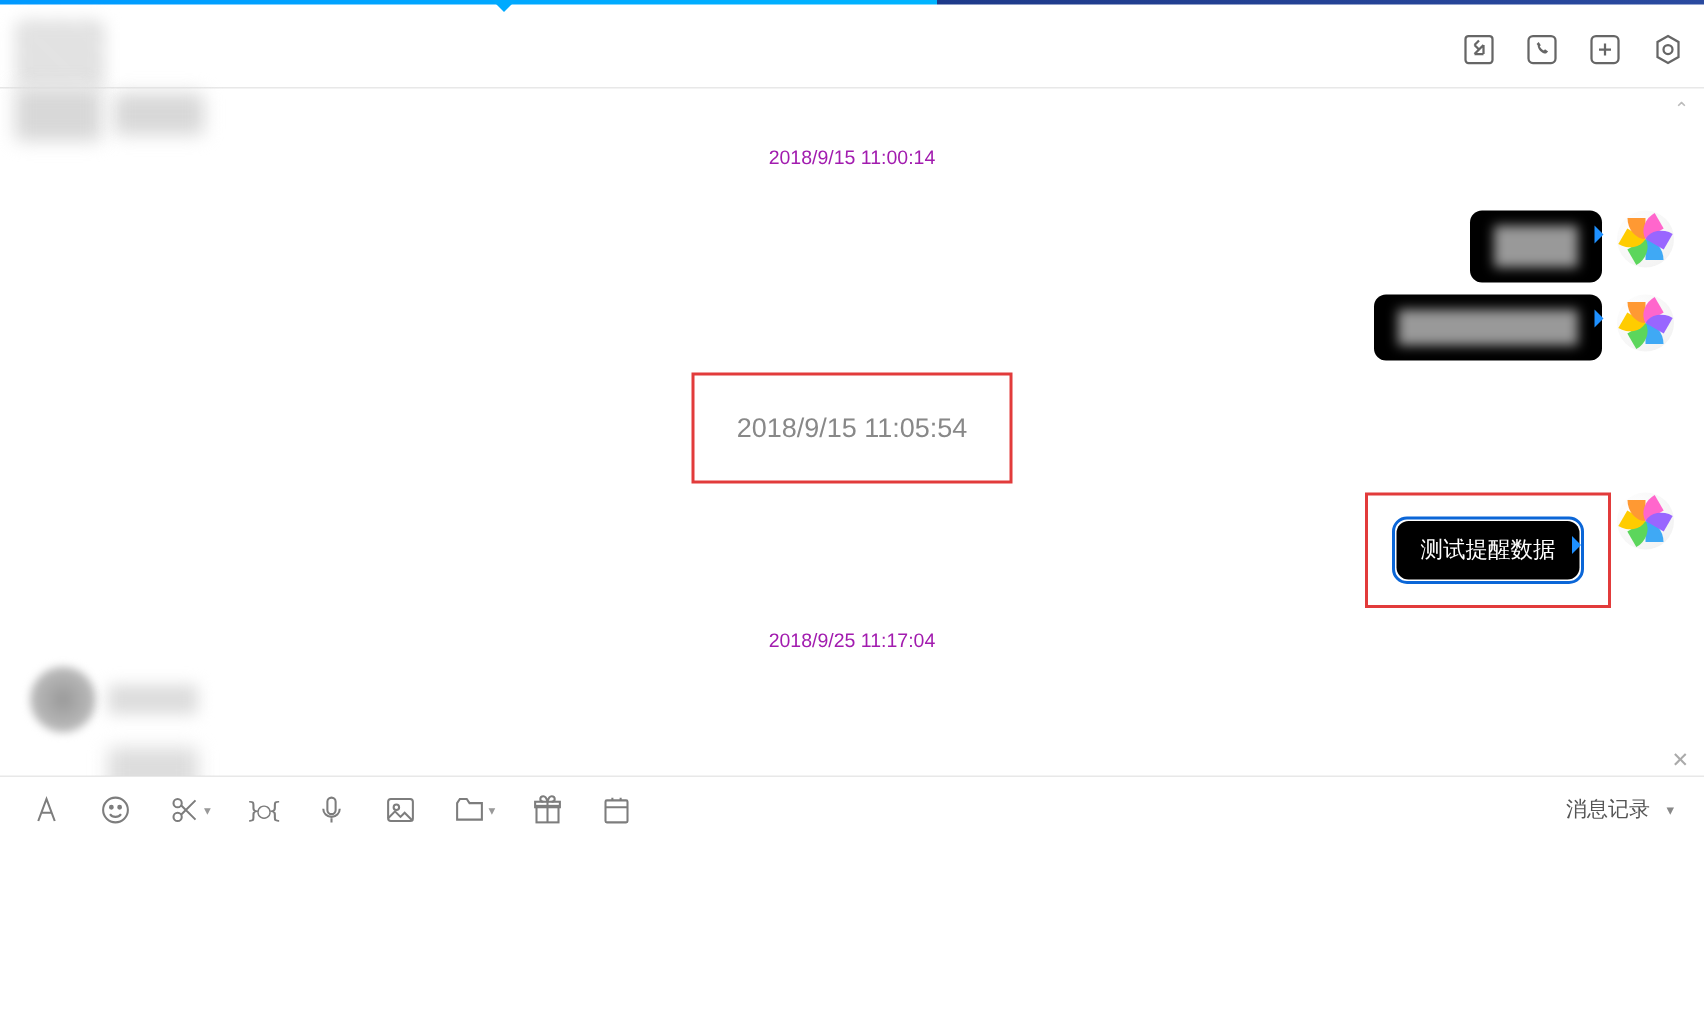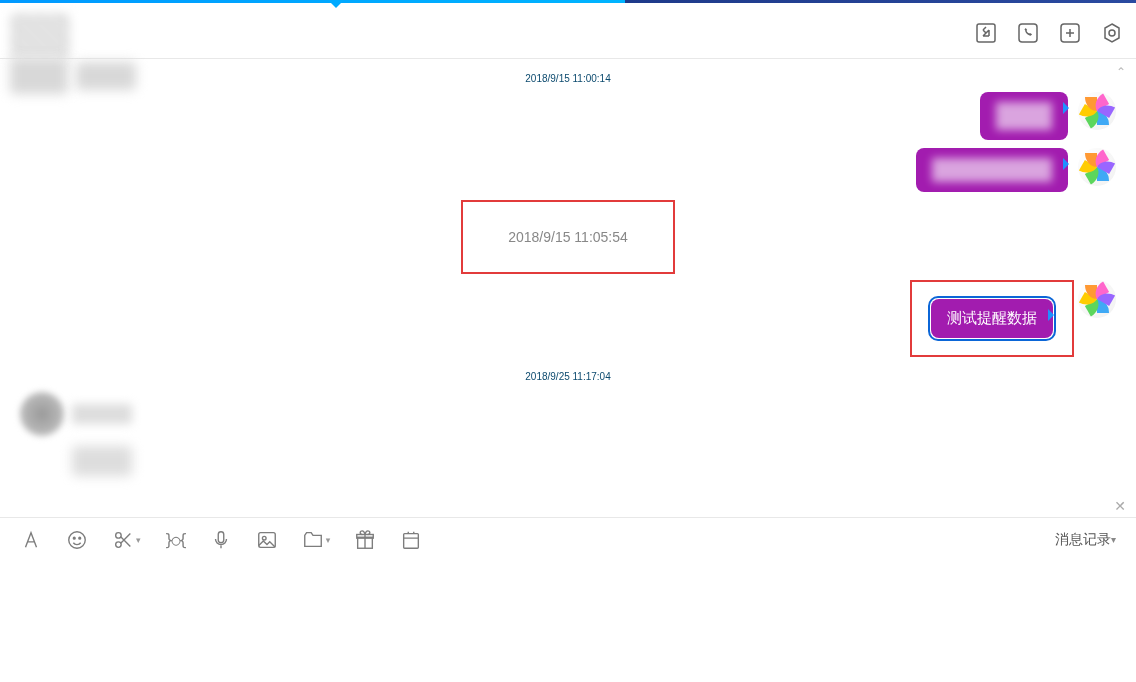--- a/index.html
+++ b/index.html
@@ -76,39 +76,39 @@
 }
 .collapse-bottom {
   position: absolute;
   right: 10px; top: 498px;
   color: #aaa;
   font-size: 14px;
   cursor: pointer;
 }
 .timestamp {
   text-align: center;
-  color: #0c4a6e;
-  font-size: 10px;
-  margin: 4px 0;
+  color: #a21caf;
+  font-size: 13px;
+  margin: 28px 0;
 }
 .msg-row {
   display: flex;
   margin: 8px 0;
   align-items: flex-start;
 }
 .msg-row.out { justify-content: flex-end; }
 .bubble {
   max-width: 400px;
   padding: 10px 16px;
   border-radius: 8px;
   font-size: 15px;
   position: relative;
 }
 .bubble.out {
-  background: #a21caf;
+  background: #000000;
   color: #fff;
   margin-right: 10px;
 }
 .bubble.out::after {
   content: '';
   position: absolute;
   right: -7px; top: 10px;
   border: 6px solid transparent;
   border-left-color: #1e90ff;
 }
@@ -188,21 +188,21 @@
 }
 .tool-drop { display:flex; align-items:center; gap:2px; cursor:pointer;}
 .tool-drop .caret { font-size: 9px; color:#999; }
 .shake-icon { font-family: monospace; font-size:15px; color:#7d7d7d; cursor:pointer; letter-spacing:-2px;}
 .toolbar-spacer { flex: 1; }
 .history-link {
   color: #555;
   font-size: 14px;
   display: flex;
   align-items: center;
-  gap: 0;
+  gap: 11px;
   cursor: pointer;
 }
 .history-link .caret { font-size: 10px; color:#888; }
 .input-area {
   height: 120px;
   position: relative;
 }
 .input-field {
   width: 100%;
   height: 70px;
@@ -312,21 +312,21 @@
           <div></div>
           <div></div>
           <div></div>
           <div></div>
           <div></div>
         </div>
     </div>
   </div>
 
   <div class="red-frame-time">
-    <span style="color:#888;font-size:14px;">2018/9/15 11:05:54</span>
+    <span style="color:#888;font-size:18px;">2018/9/15 11:05:54</span>
   </div>
 
   <div class="msg-row out" style="margin-top:6px;">
     <div class="red-frame-msg">
       <div class="bubble-highlight">
         <div class="bubble out" style="margin-right:0;">测试提醒数据</div>
       </div>
     </div>
     <div class="avatar" style="margin-left:4px;">
       <div class="pinwheel">

